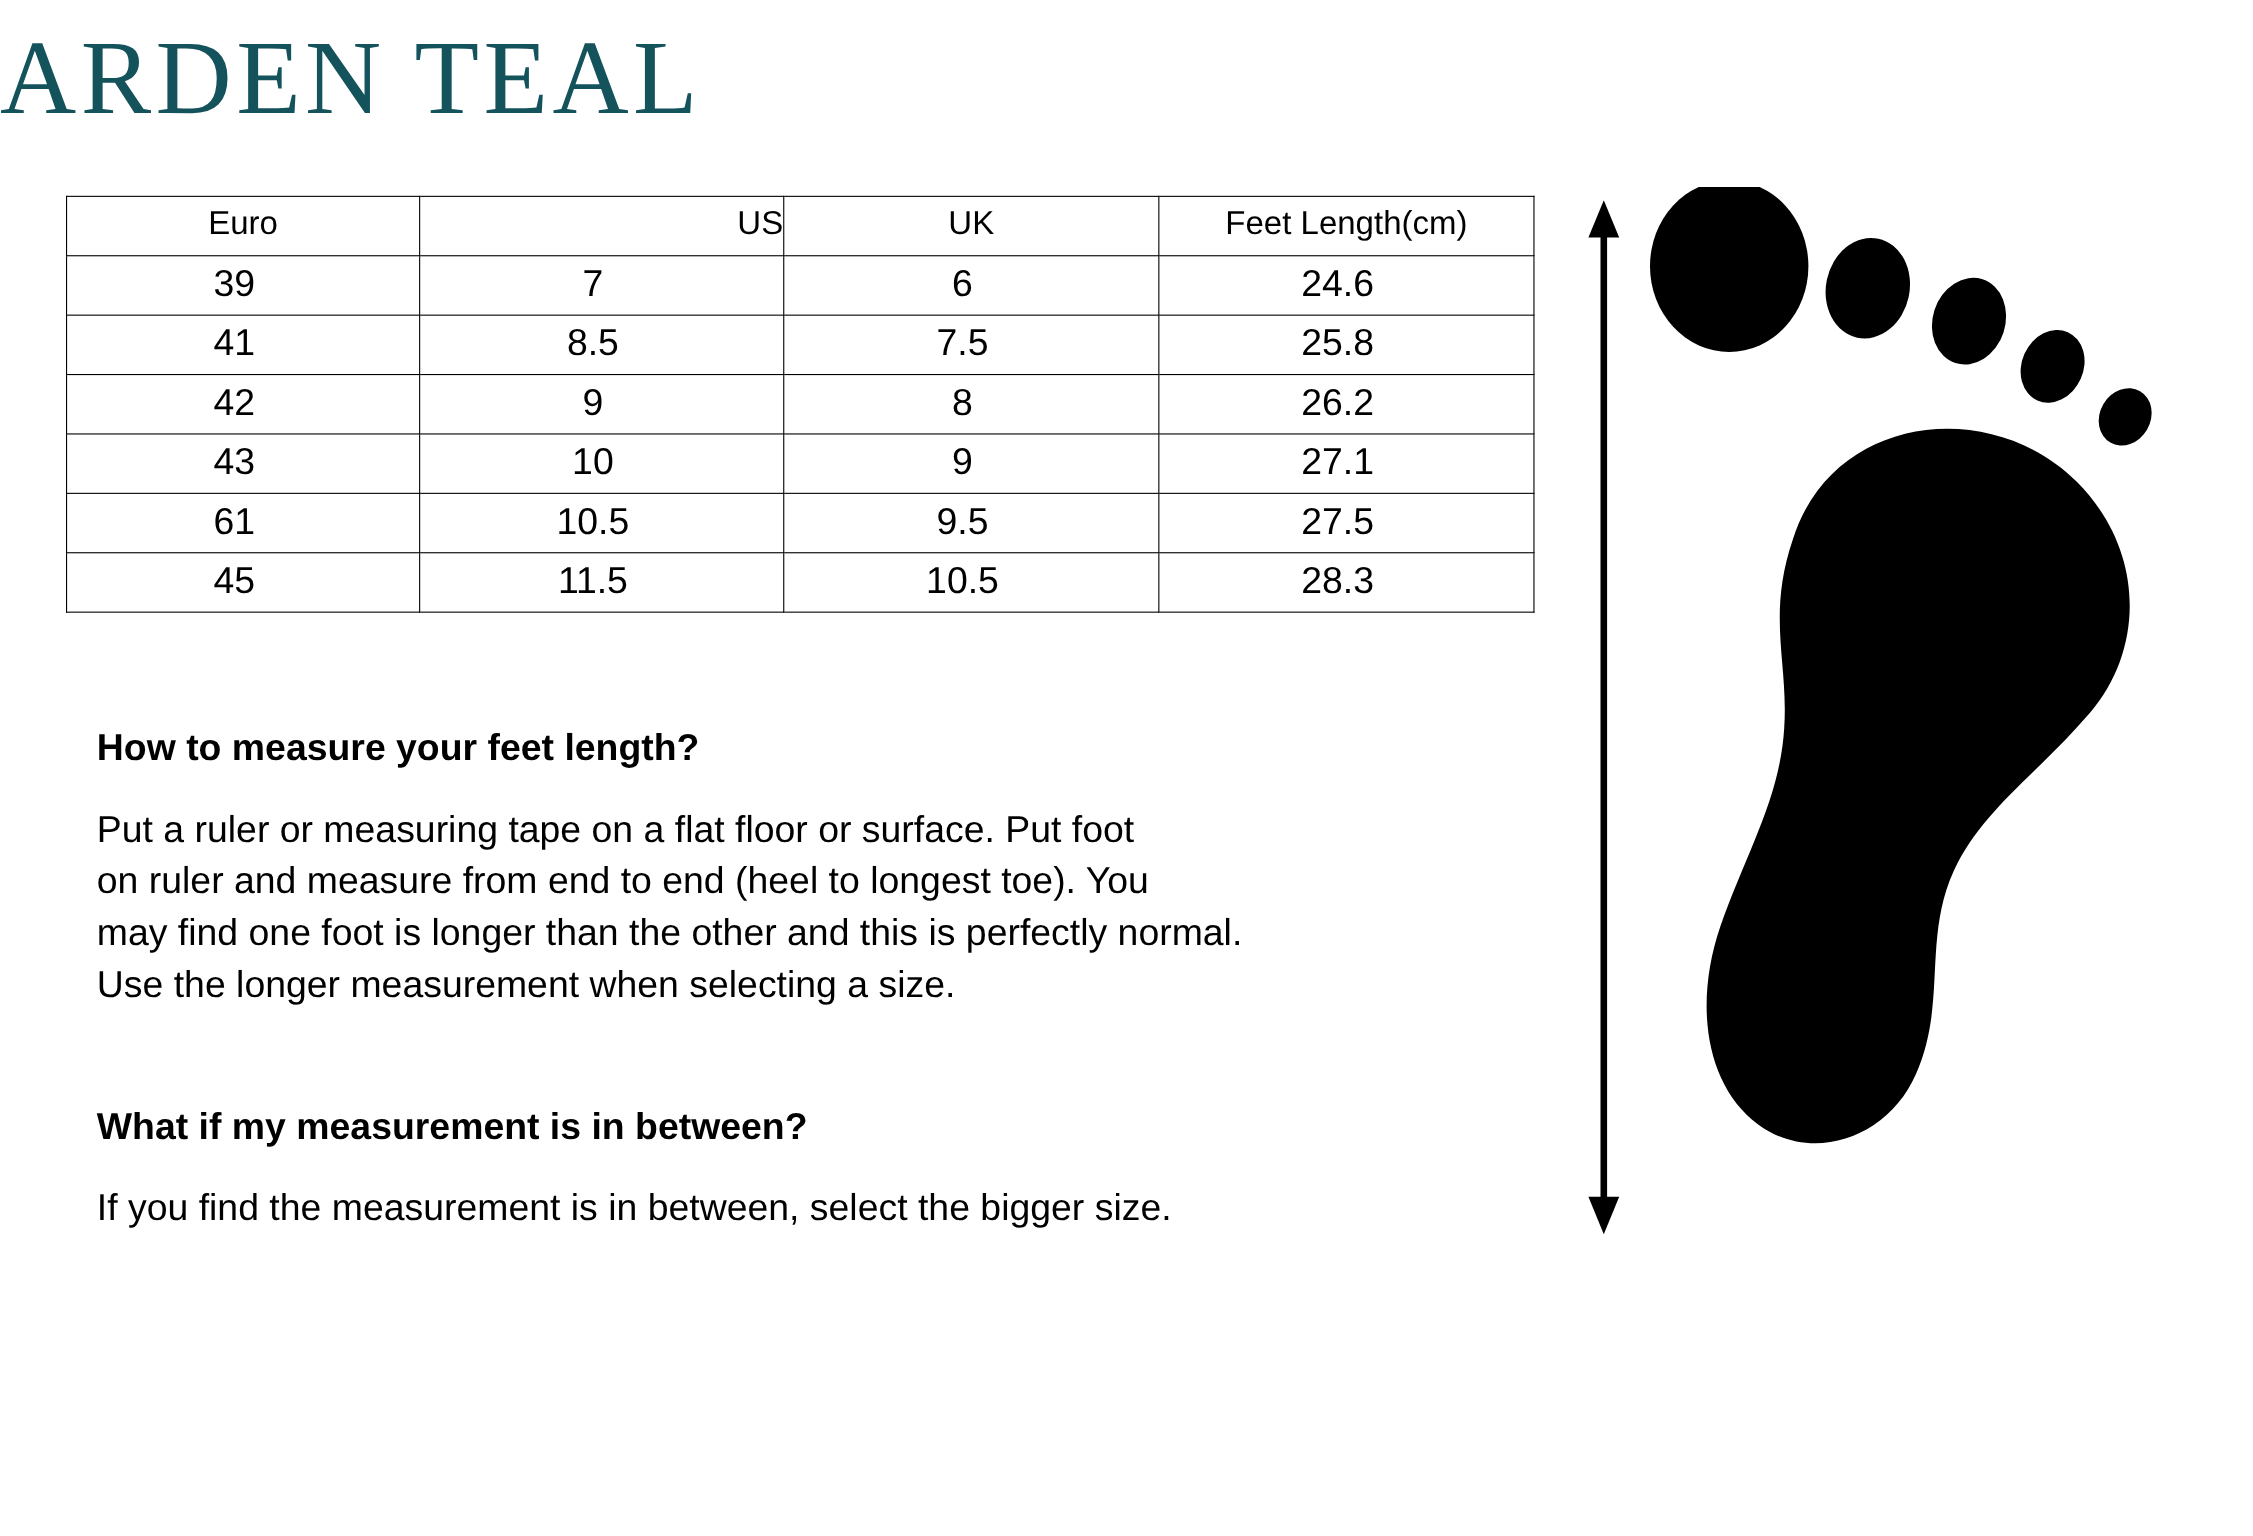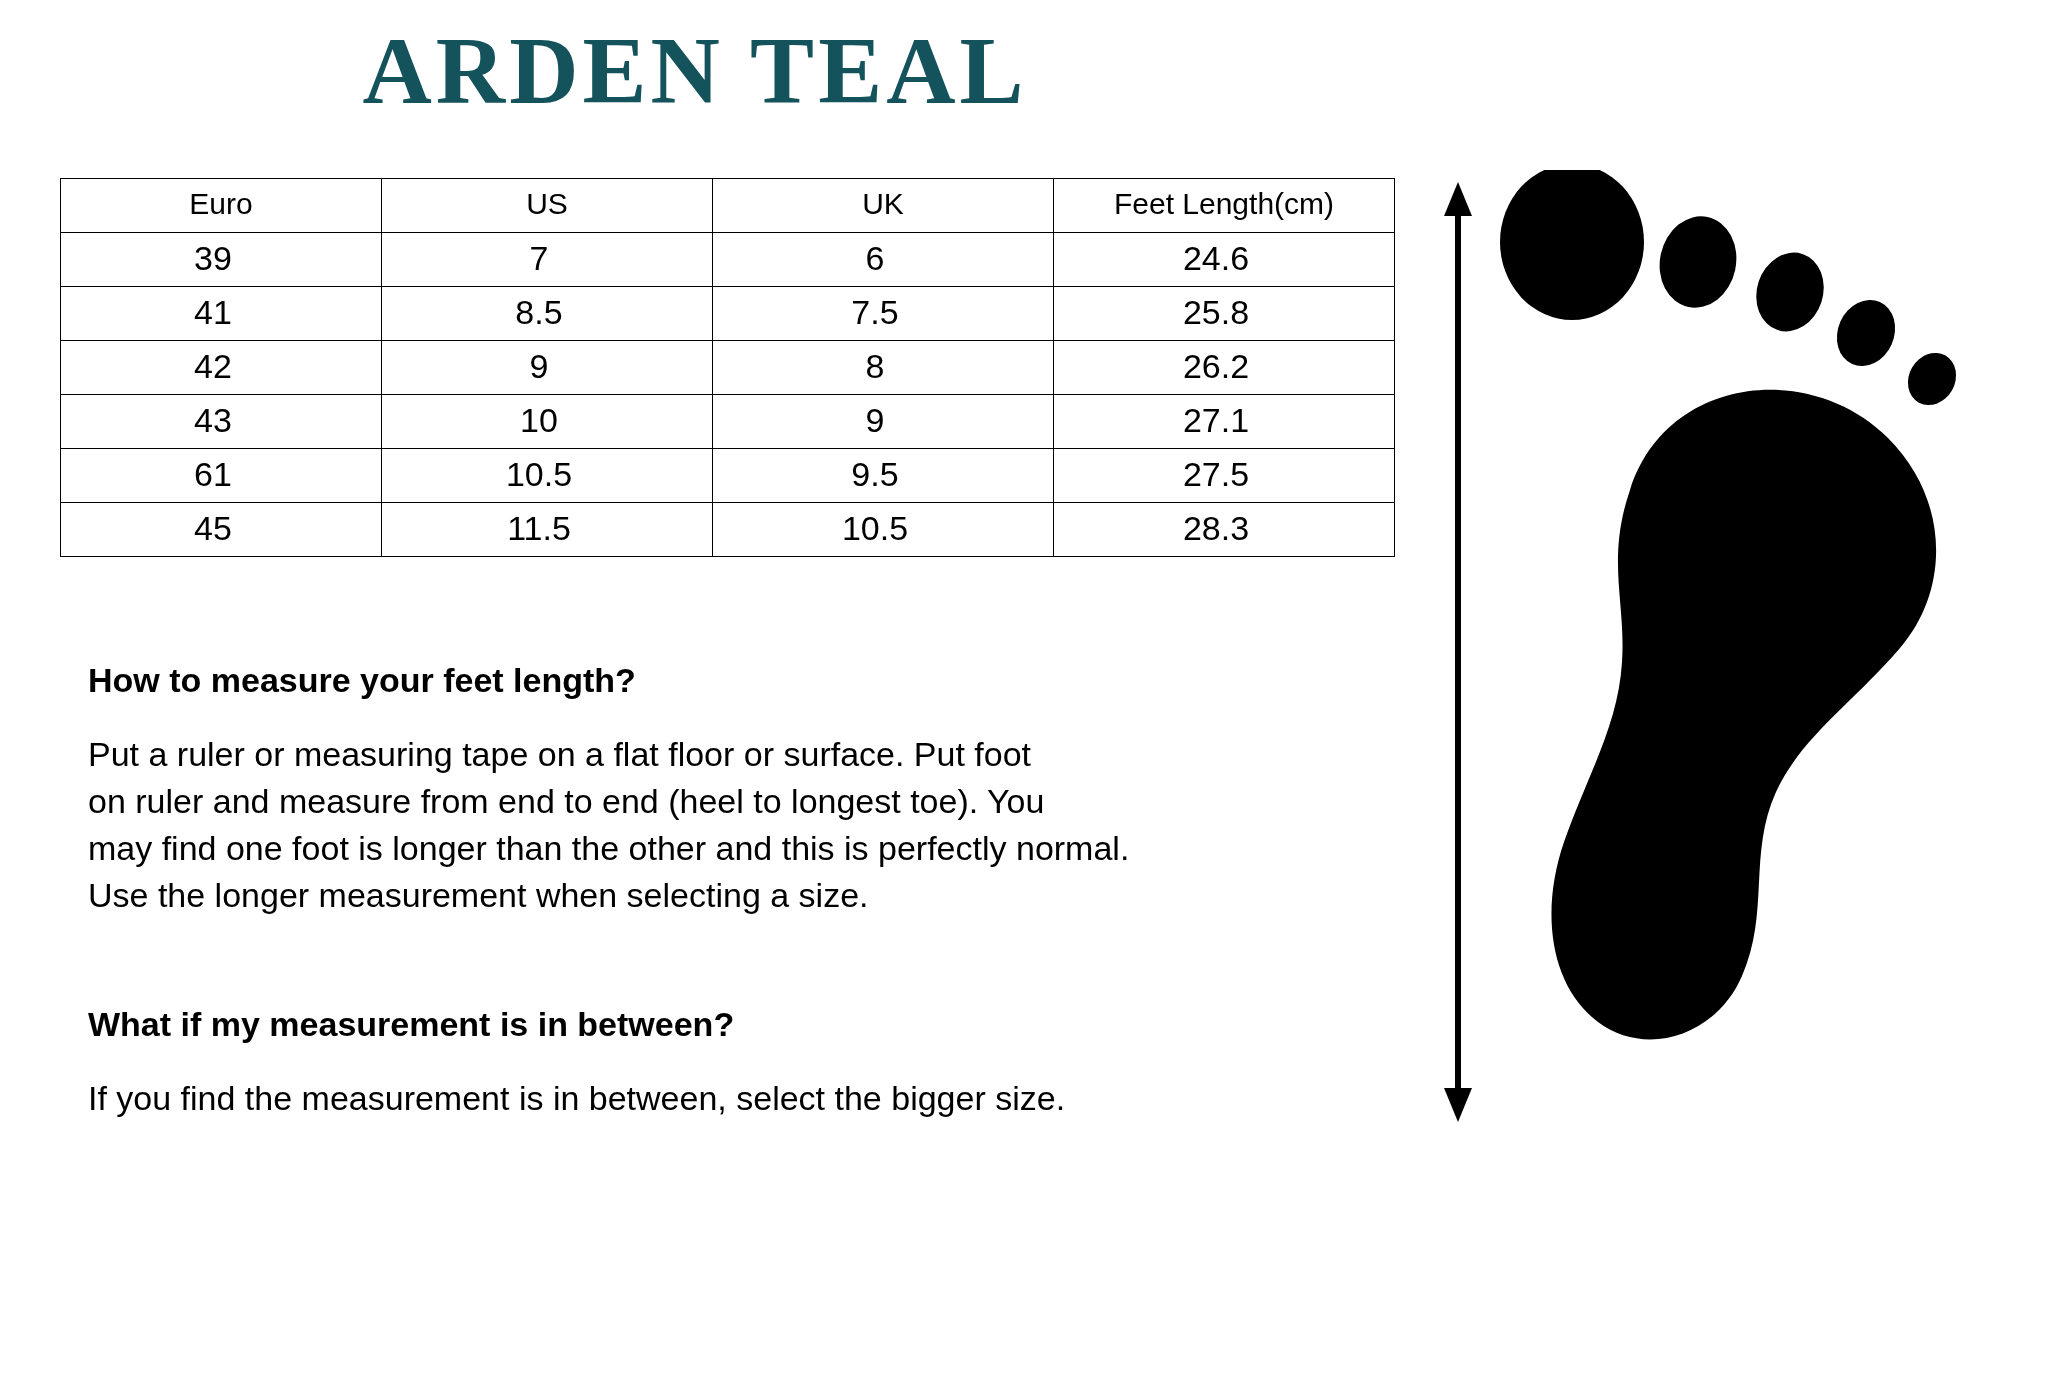--- a/index.html
+++ b/index.html
@@ -15,28 +15,27 @@
     color: #000000;
     overflow: hidden;
   }
 
   
   .brand-title {
     position: absolute;
     top: 18px;
     left: 0;
     width: 1390px;
-    text-align: center;
+    text-align: left;
     font-family: "Liberation Serif", serif;
     font-size: 96px;
     letter-spacing: 4px;
     color: #14525c;
     line-height: 1.1;
     white-space: nowrap;
-    font-weight: bold;
   }
 
   
   .size-table {
     position: absolute;
     left: 60px;
     top: 178px;
     width: 1330px;
     border-collapse: collapse;
     table-layout: fixed;
@@ -44,21 +43,21 @@
   .size-table td {
     border: 1.5px solid #000000;
     text-align: center;
     font-size: 34px;
     padding: 6px 16px 8px 0;
     line-height: 1.15;
     color: #000;
     font-family: "Liberation Sans", sans-serif;
   }
   .size-table .col-euro { width: 320px; }
-  .size-table .col-us   { width: 330px; }
+  .size-table .col-us   { width: 330px; text-align: right; }
   .size-table .col-uk   { width: 340px; }
   .size-table .col-len  { width: 340px; }
   .size-table thead td {
     font-size: 30px;
     padding: 8px 0 10px 0;
     margin-top: 26px;
   }
 
   
   .content {

